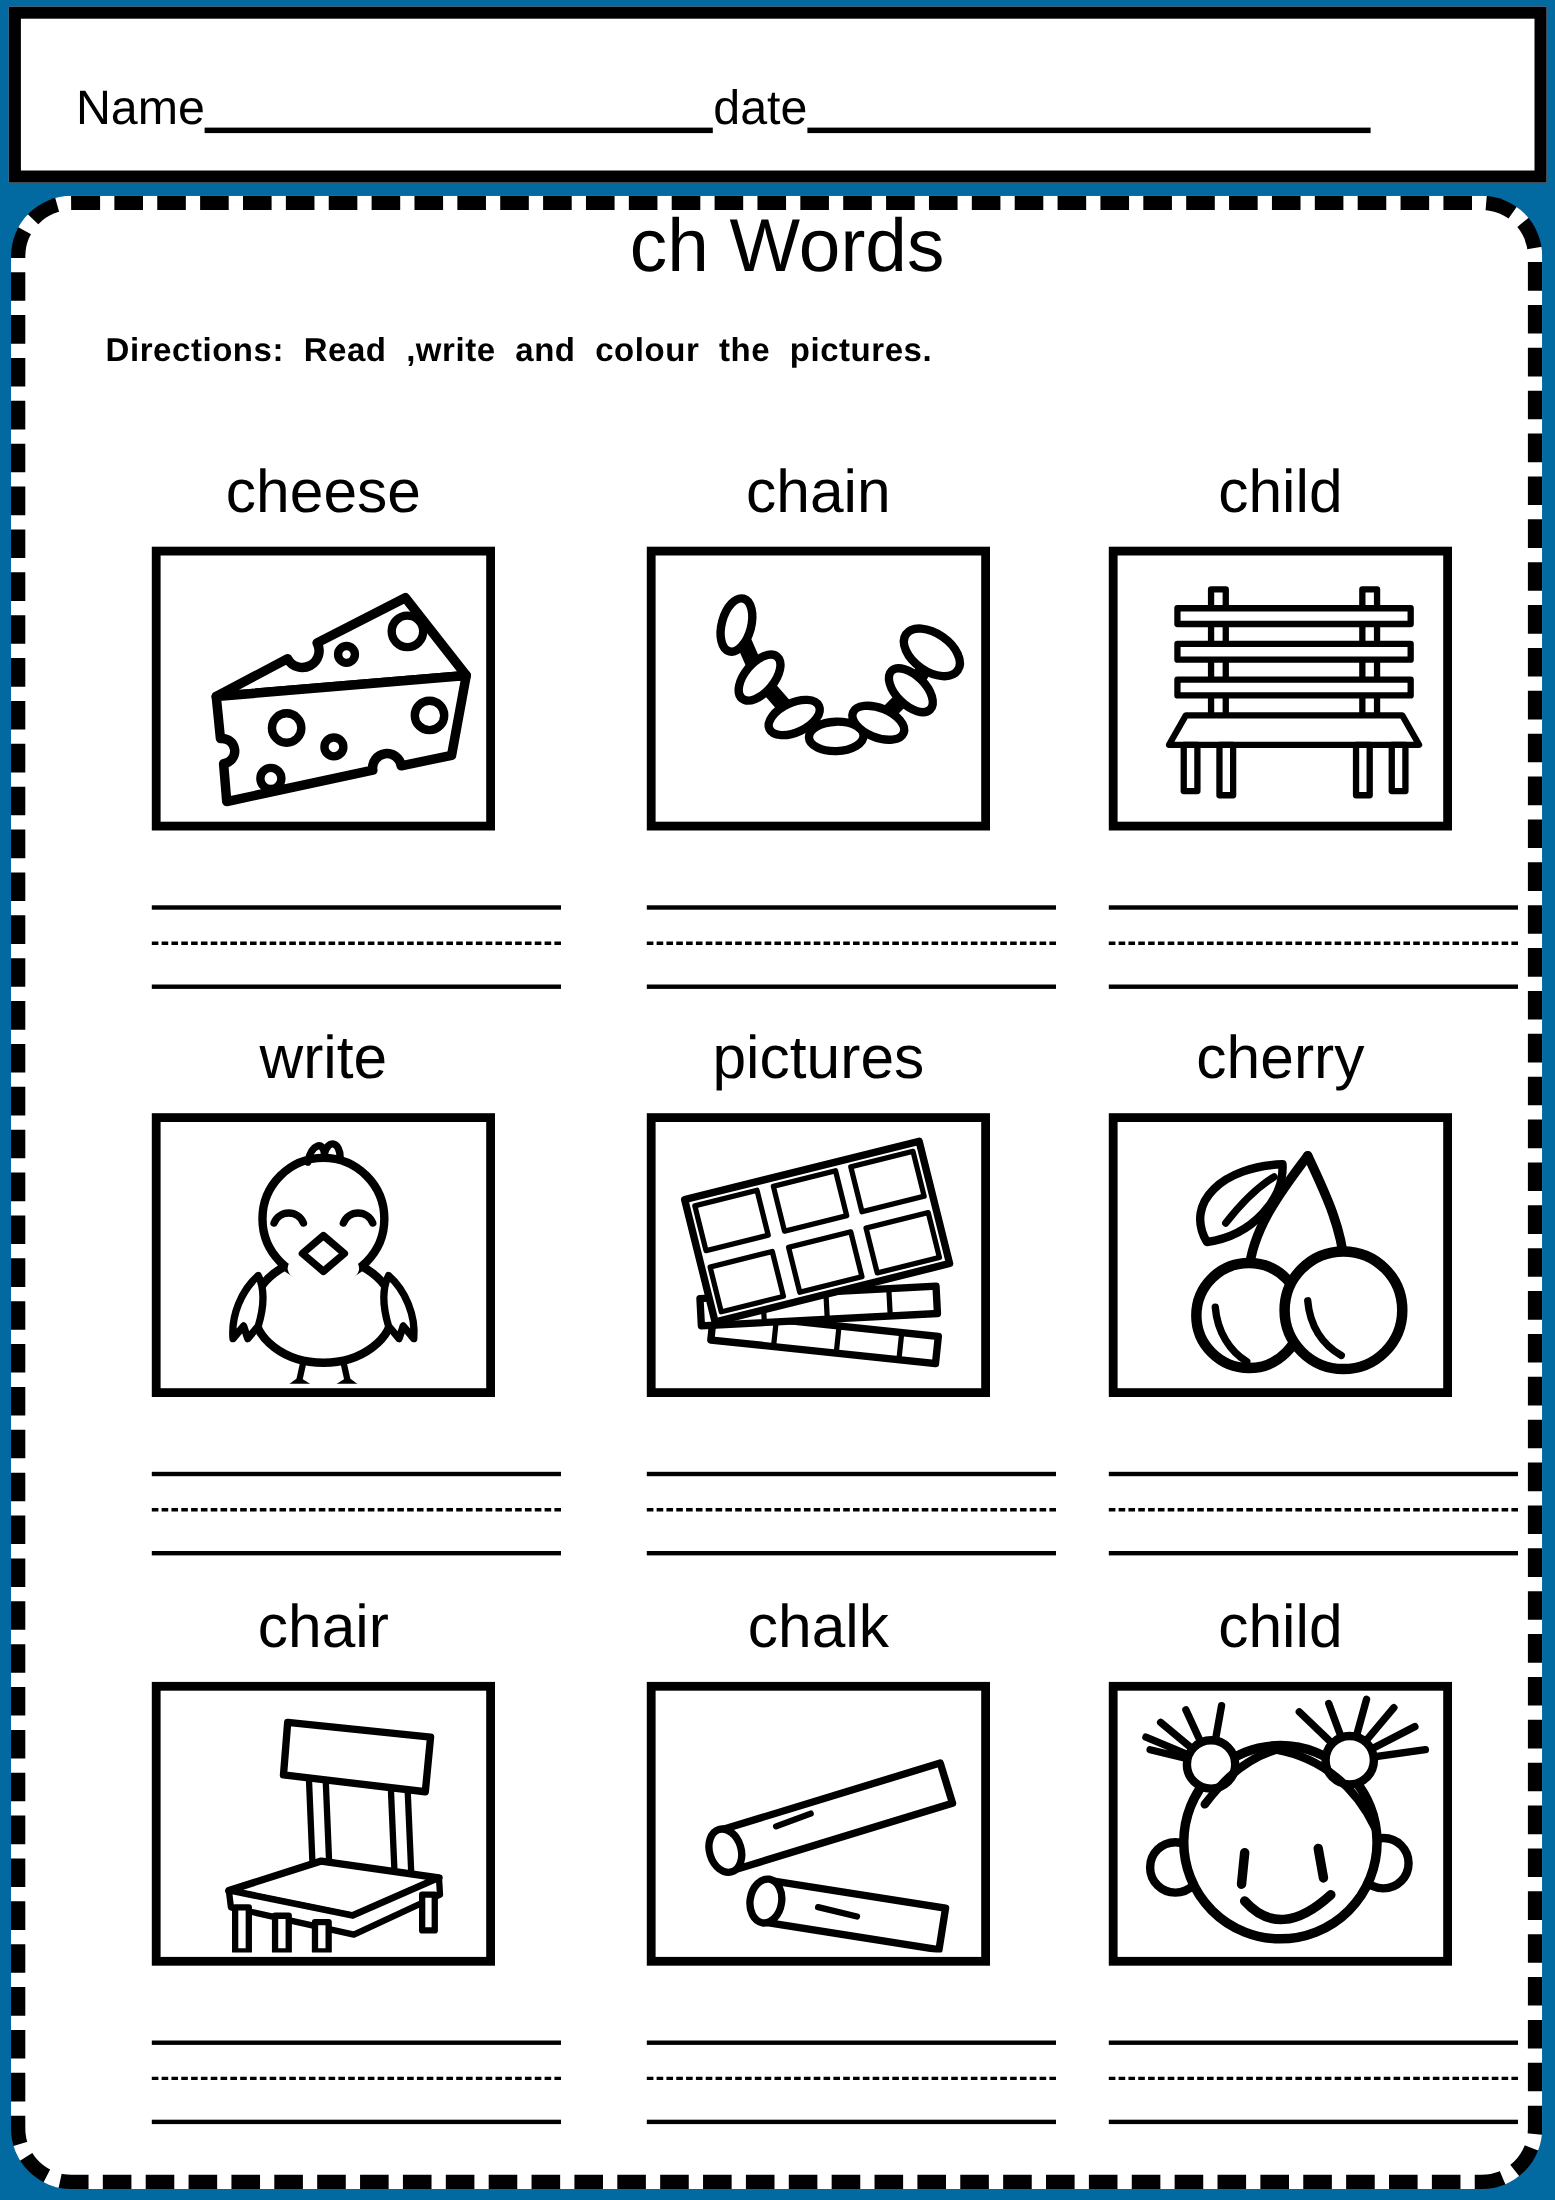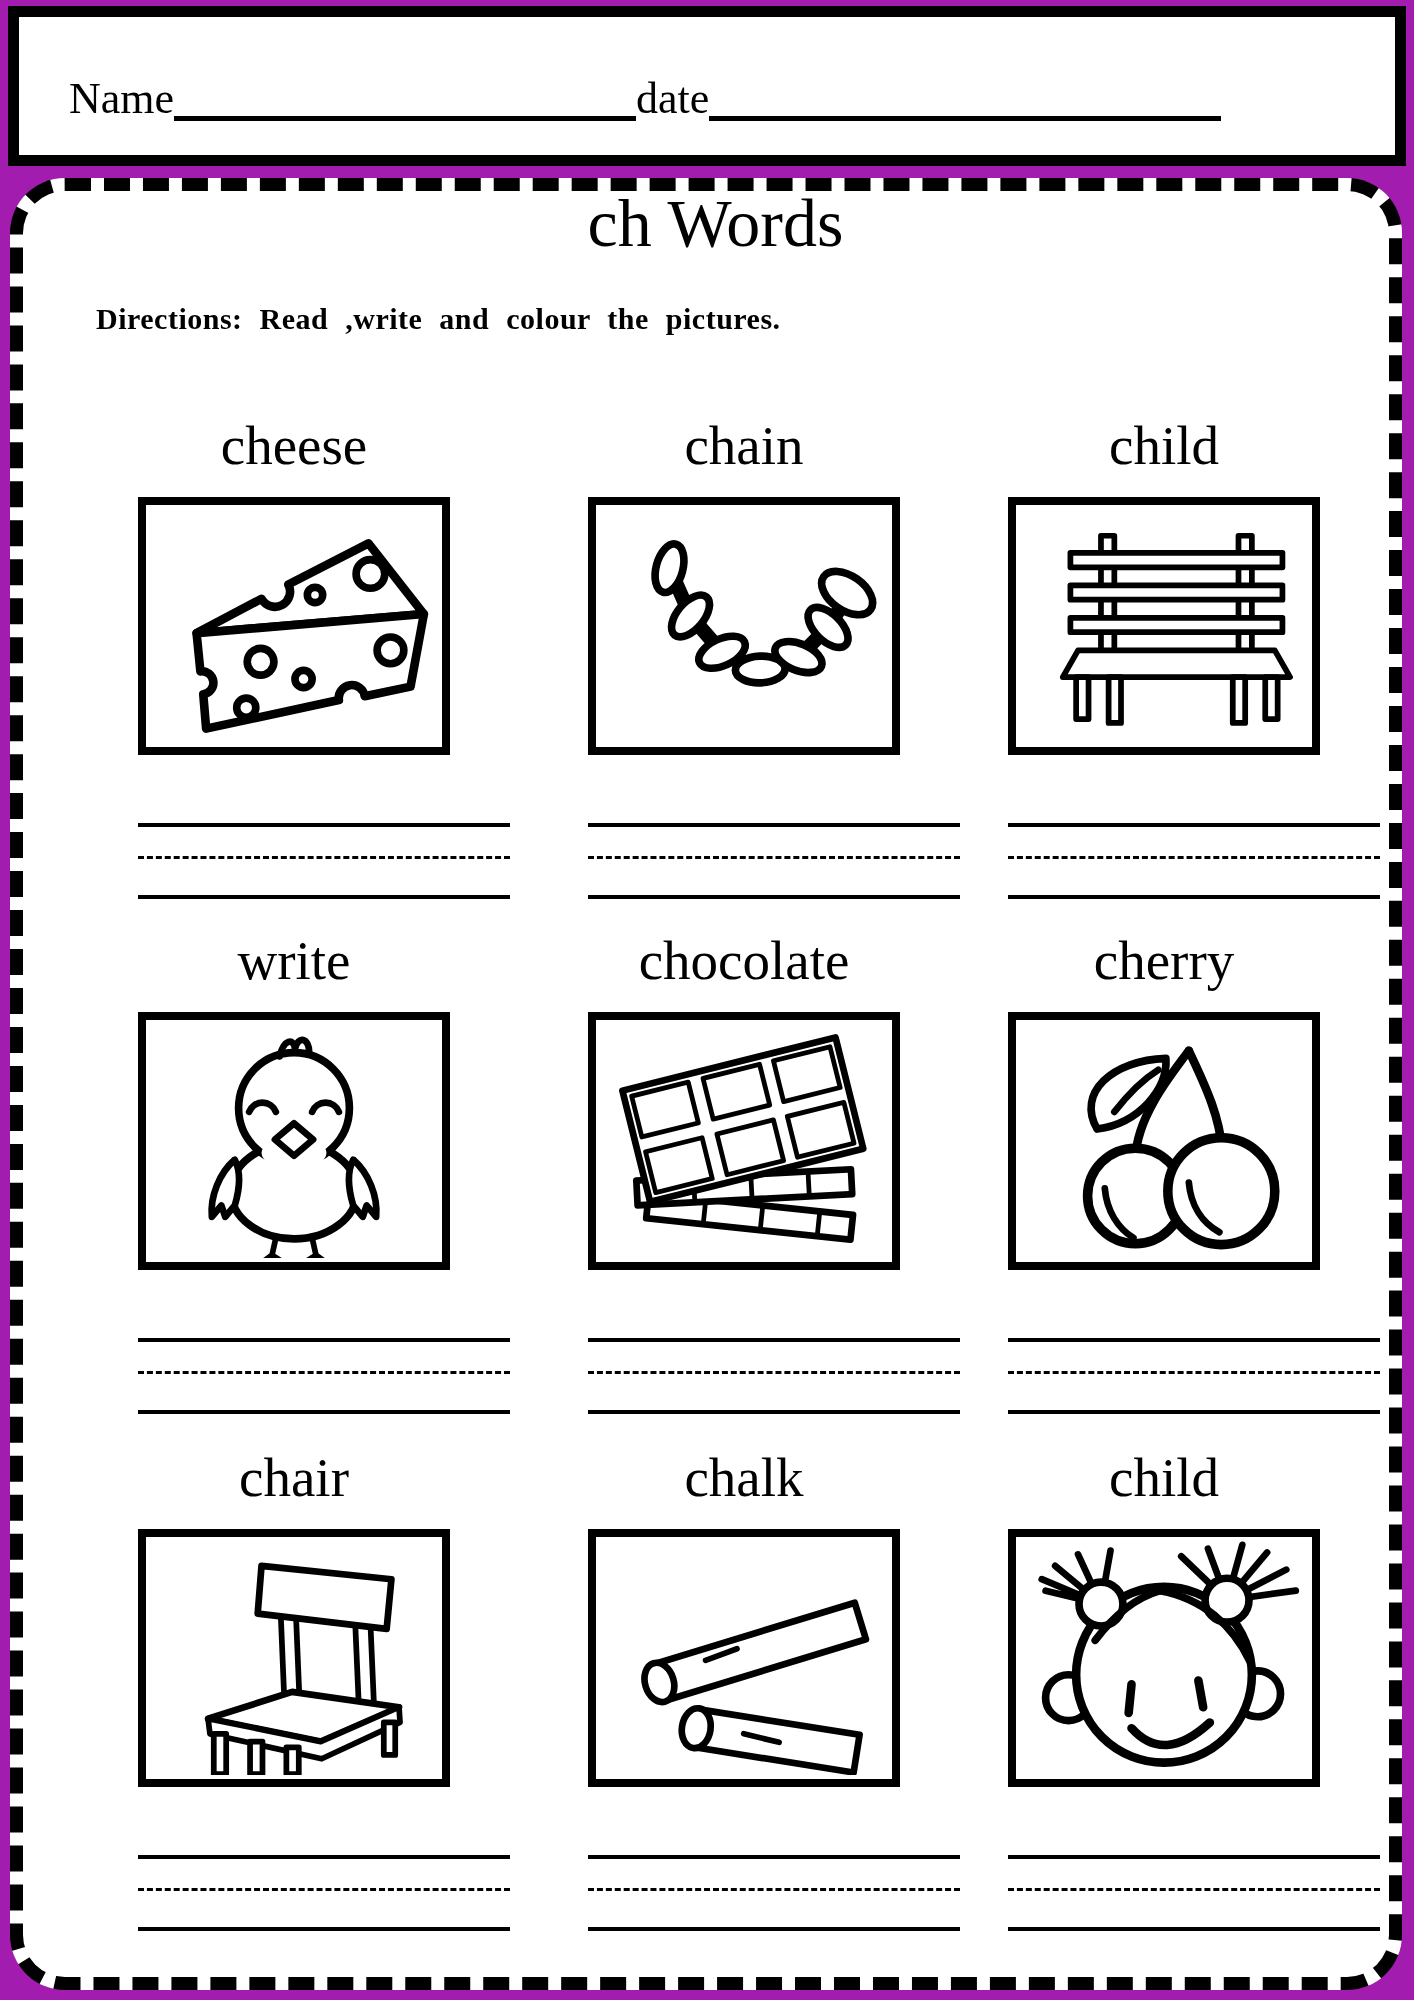--- a/index.html
+++ b/index.html
@@ -1,18 +1,18 @@
 <!DOCTYPE html>
 <html><head>
 <meta charset="utf-8">
 <style>
   html,body{margin:0;padding:0;background:#888;}
   .page{
-    position:relative;width:1414px;height:2000px;background:#a21caf;
-    font-family:Liberation Serif, serif;color:#000;
+    position:relative;width:1414px;height:2000px;background:#0369a1;
+    font-family:Liberation Sans, sans-serif;color:#000;
     overflow:hidden;margin:0 auto;
   }
   
   .name-box{
     position:absolute;left:8px;top:6px;right:8px;height:160px;
     border:11px solid #000;background:#fff;box-sizing:border-box;
   }
   .namebar{
     display:flex;align-items:flex-end;height:100%;box-sizing:border-box;
     padding:0 30px 34px 50px;
@@ -158,21 +158,21 @@
     </g>
   </svg>
         </div>
     <div class="lines">
       <div class="ln ln-top"></div>
       <div class="ln ln-mid"></div>
       <div class="ln ln-bot"></div>
     </div>
   </div>
       <div class="cell" style="left: 588px; top: 915px;">
-    <div class="word">chocolate</div>
+    <div class="word">pictures</div>
     <div class="pic-box">
           <svg viewBox="0 0 300 245" preserveAspectRatio="xMidYMid meet">
     <g stroke="#000" stroke-linejoin="round">
       <g transform="rotate(6 150 205)">
         <rect x="48" y="188" width="215" height="26" fill="#fff" stroke-width="7"></rect>
         <path d="M108,188 V214 M168,188 V214 M228,188 V214" stroke-width="5" fill="none"></path>
       </g>
       <g transform="rotate(-3 150 175)">
         <rect x="38" y="158" width="225" height="26" fill="#fff" stroke-width="7"></rect>
         <path d="M98,158 V184 M158,158 V184 M218,158 V184" stroke-width="5" fill="none"></path>

